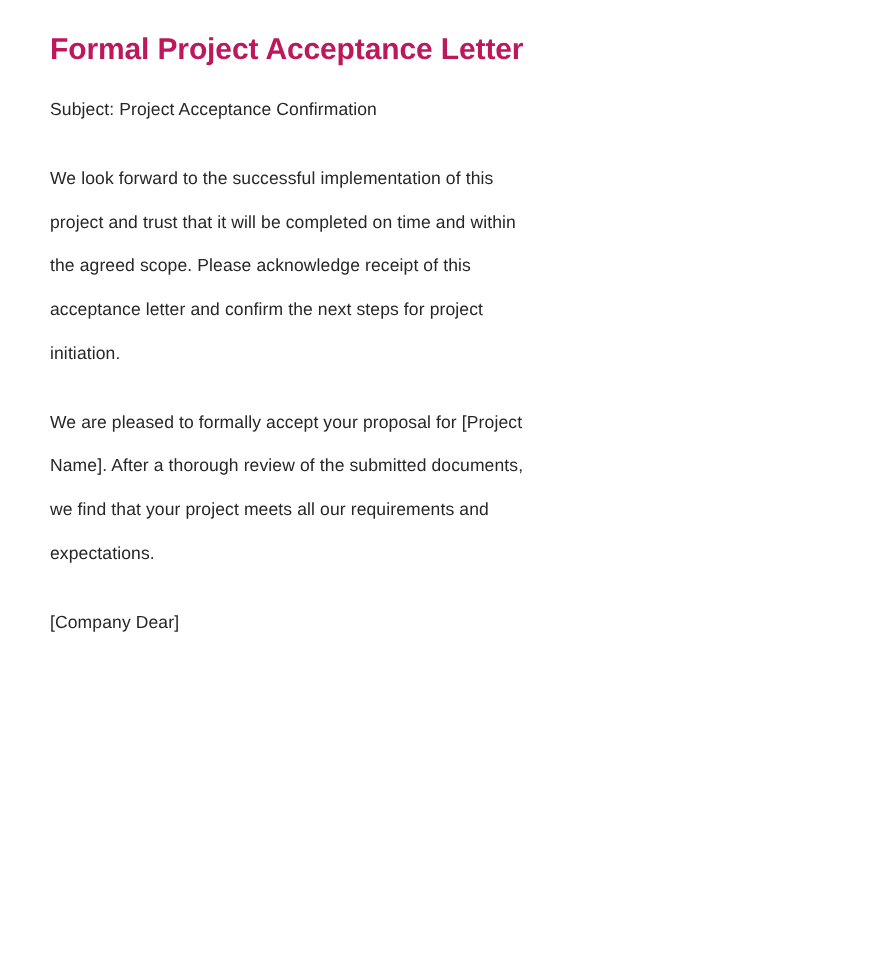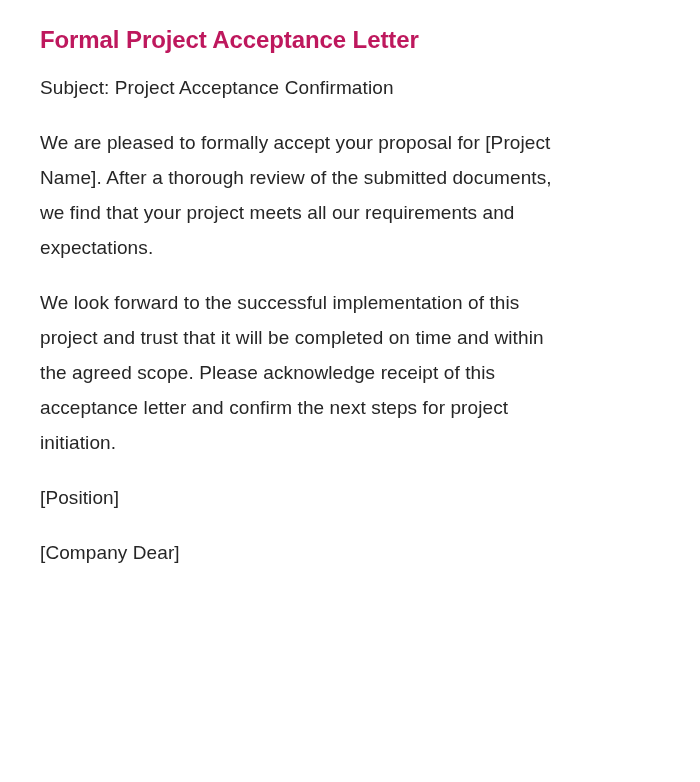--- a/index.html
+++ b/index.html
@@ -23,45 +23,44 @@
   .doc-title {
     margin: 0 0 12px 0;
     font-size: 24px;
     line-height: 36px;
     font-weight: 700;
     color: #be185d;
     letter-spacing: -0.1px;
   }
   .para {
     margin: 0 0 20px 0;
-    font-size: 19px;
+    font-size: 14px;
     line-height: 35px;
     font-weight: 400;
     letter-spacing: 0.1px;
     white-space: pre-line; 
   }
 </style>
 </head>
 <body>
 
 <main class="page">
   <h1 class="doc-title">Formal Project Acceptance Letter</h1>
 
   <p class="para">Subject: Project Acceptance Confirmation</p>
 
 
-  <p class="para">We are pleased to formally accept your proposal for [Project
-Name]. After a thorough review of the submitted documents,
-we find that your project meets all our requirements and
-expectations.</p>
-
   <p class="para">We look forward to the successful implementation of this
 project and trust that it will be completed on time and within
 the agreed scope. Please acknowledge receipt of this
 acceptance letter and confirm the next steps for project
 initiation.</p>
 
+  <p class="para">We are pleased to formally accept your proposal for [Project
+Name]. After a thorough review of the submitted documents,
+we find that your project meets all our requirements and
+expectations.</p>
 
 
-  <p class="para">[Position]</p>
+
 
   <p class="para">[Company Dear]</p>
 </main>
 
 </body></html>

